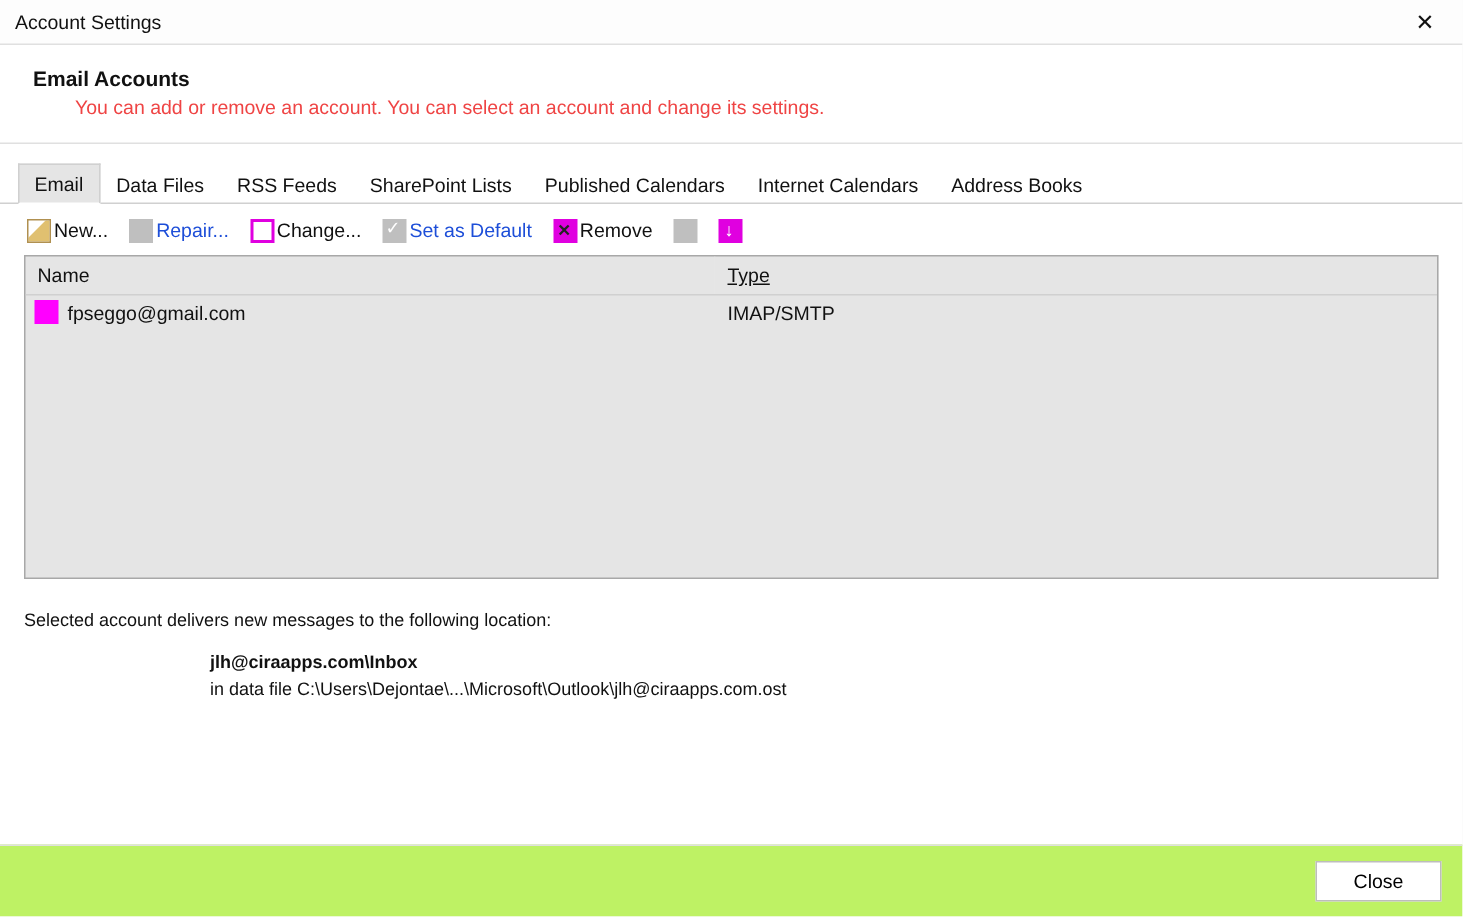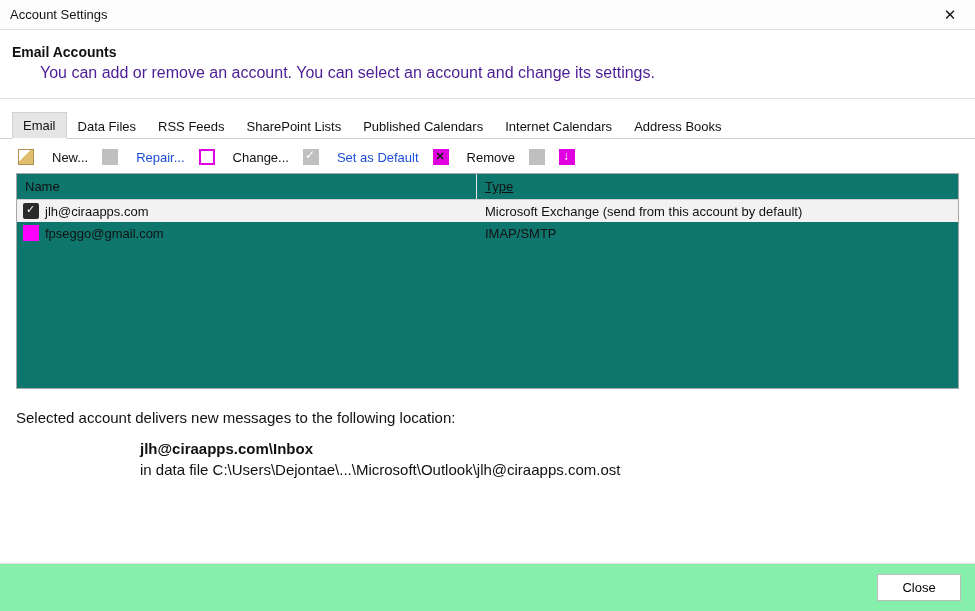--- a/index.html
+++ b/index.html
@@ -35,30 +35,30 @@
   font-size: 15px;
   font-family: Arial, sans-serif;
   cursor: pointer;
   width: 30px;
   height: 30px;
   display: flex;
   align-items: center;
   justify-content: center;
 }
 .header-block {
-  padding: 14px 22px 16px 12px;
+  padding: 14px 22px 16px 22px;
 }
 .header-title {
   font-weight: 700;
   font-size: 14px;
   margin-bottom: 4px;
 }
 .header-sub {
-  font-size: 16px;
-  color: #4c1d95;
+  font-size: 13px;
+  color: #ef4444;
   margin-left: 28px;
 }
 .divider {
   border-top: 1px solid #e0e0e0;
 }
 .tabs {
   display: flex;
   align-items: flex-end;
   padding: 12px 12px 0 12px;
   gap: 0;
@@ -79,22 +79,21 @@
   background: #e5e5e5;
 }
 .toolbar {
   display: flex;
   align-items: center;
   gap: 14px;
   padding: 10px 18px 8px 18px;
 }
 .tool {
   display: inline-flex;
-  align-items: center;
-  gap: 18px;
+  gap: 2px;
   font-size: 13px;
   cursor: pointer;
 }
 .tool.disabled {
   color: #1d4ed8;
   cursor: default;
 }
 .tool-icon {
   width: 16px;
   height: 16px;
@@ -147,21 +146,21 @@
   color:#fff;
   font-size:12px;
   font-weight:700;
   position:absolute;
   left:4px; top:0;
 }
 .list-wrap {
   margin: 0 16px;
   border: 1px solid #a8a8a8;
   height: 216px;
-  background: #0f766e;
+  background: #e5e5e5;
   overflow: hidden;
 }
 .list-header {
   display: flex;
   border-bottom: 1px solid #d0d0d0;
 }
 .list-header .col {
   padding: 5px 8px;
   font-size: 13px;
 }
@@ -199,29 +198,29 @@
 .acct-default::after{
   content:"✓";
   color:#fff;
   font-size:11px;
   position:absolute;
   left:3px; top:0;
 }
 .acct-pink { background: #ff00ff; }
 .info-block {
   padding: 20px 16px 0 16px;
-  font-size: 15px;
+  font-size: 12px;
 }
 .info-line1 { margin-bottom: 14px; }
 .info-bold { font-weight: 700; margin-left: 124px; margin-bottom: 4px; }
 .info-path { margin-left: 124px; }
 .footer {
   margin-top: auto;
   border-top: 1px solid #e0e0e0;
-  background: #86efac;
+  background: #bef264;
   padding: 10px 14px;
   display: flex;
   justify-content: flex-end;
 }
 .btn {
   min-width: 84px;
   padding: 5px 18px;
   border: 1px solid #bdbdbd;
   background: #fff;
   font-size: 13px;
@@ -283,27 +282,20 @@
       <span class="tool-icon icon-down"></span>
     </span>
   </div>
 
   <div class="list-wrap">
     <div class="list-header">
       <div class="col col-name">Name</div>
       <div class="col col-type">Type</div>
     </div>
     <div class="list-body">
-      <div class="row selected">
-        <div class="cell-name">
-          <span class="acct-icon acct-default"></span>
-          <span>jlh@ciraapps.com</span>
-        </div>
-        <div class="cell-type">Microsoft Exchange (send from this account by default)</div>
-      </div>
       <div class="row">
         <div class="cell-name">
           <span class="acct-icon acct-pink"></span>
           <span>fpseggo@gmail.com</span>
         </div>
         <div class="cell-type">IMAP/SMTP</div>
       </div>
     </div>
   </div>
 

